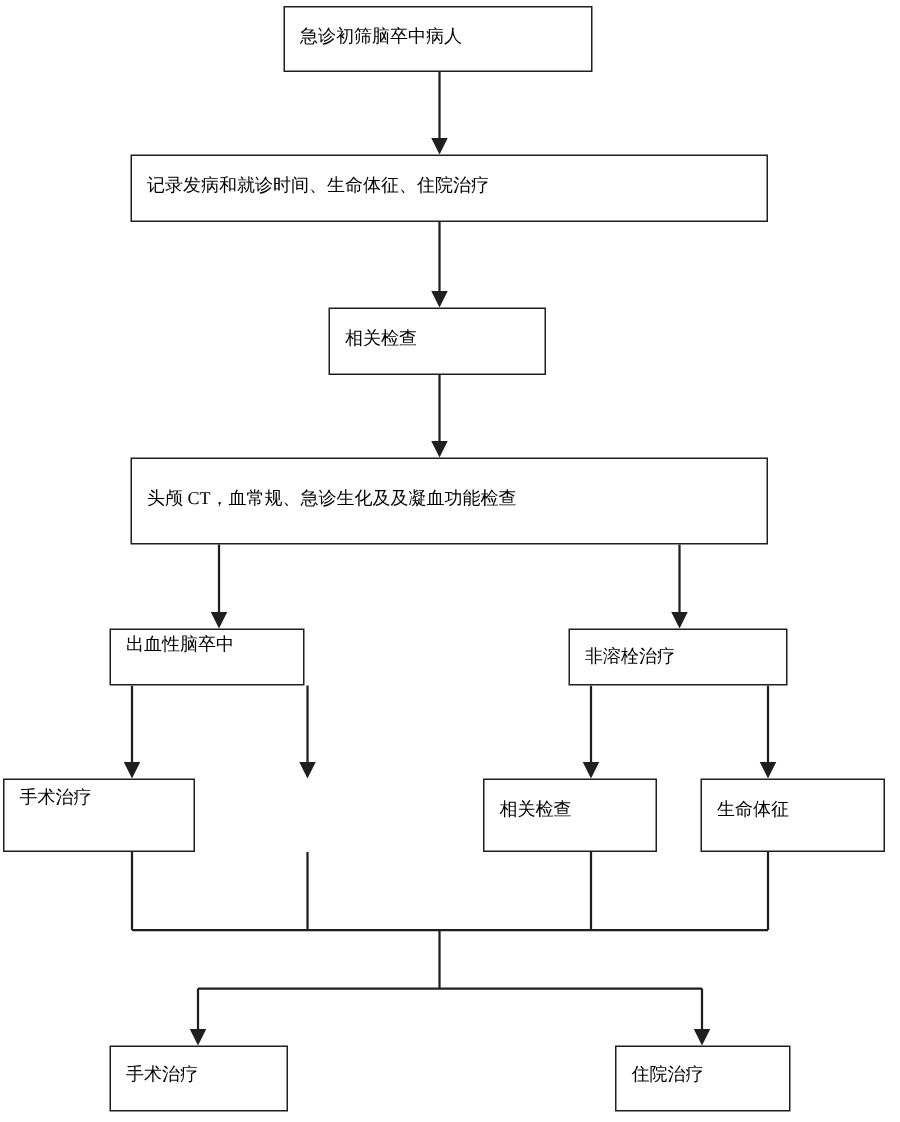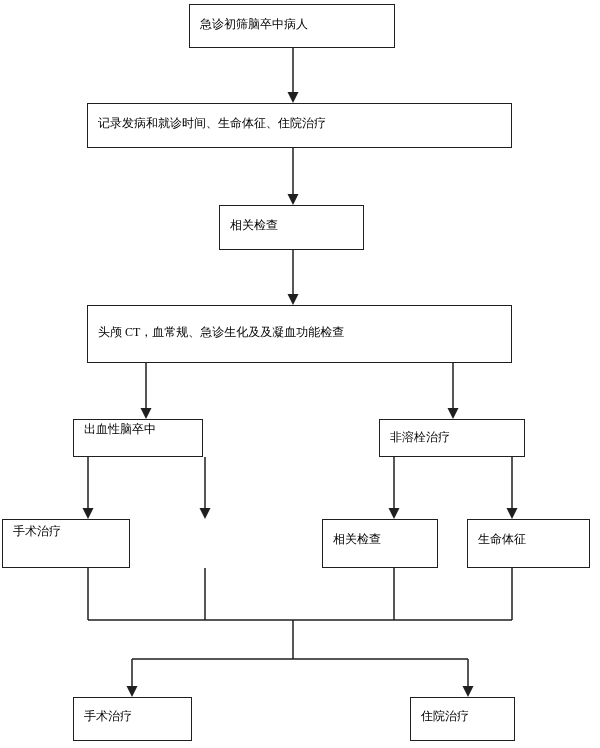--- a/index.html
+++ b/index.html
@@ -136,17 +136,17 @@
   </div>
 
   <div class="node" style="left:467px;top:519px;width:123px;height:49px;padding-bottom:8px">
     <span class="node-label">生命体征</span>
   </div>
 
   <div class="node" style="left:73px;top:697px;width:119px;height:44px;padding-bottom:6px">
     <span class="node-label">手术治疗</span>
   </div>
 
-  <div class="node" style="left:410px;top:697px;width:105px;height:44px;padding-bottom:6px">
+  <div class="node" style="left:410px;top:697px;width:117px;height:44px;padding-bottom:6px">
     <span class="node-label">住院治疗</span>
   </div>
 
 </div>
 
 </body></html>

